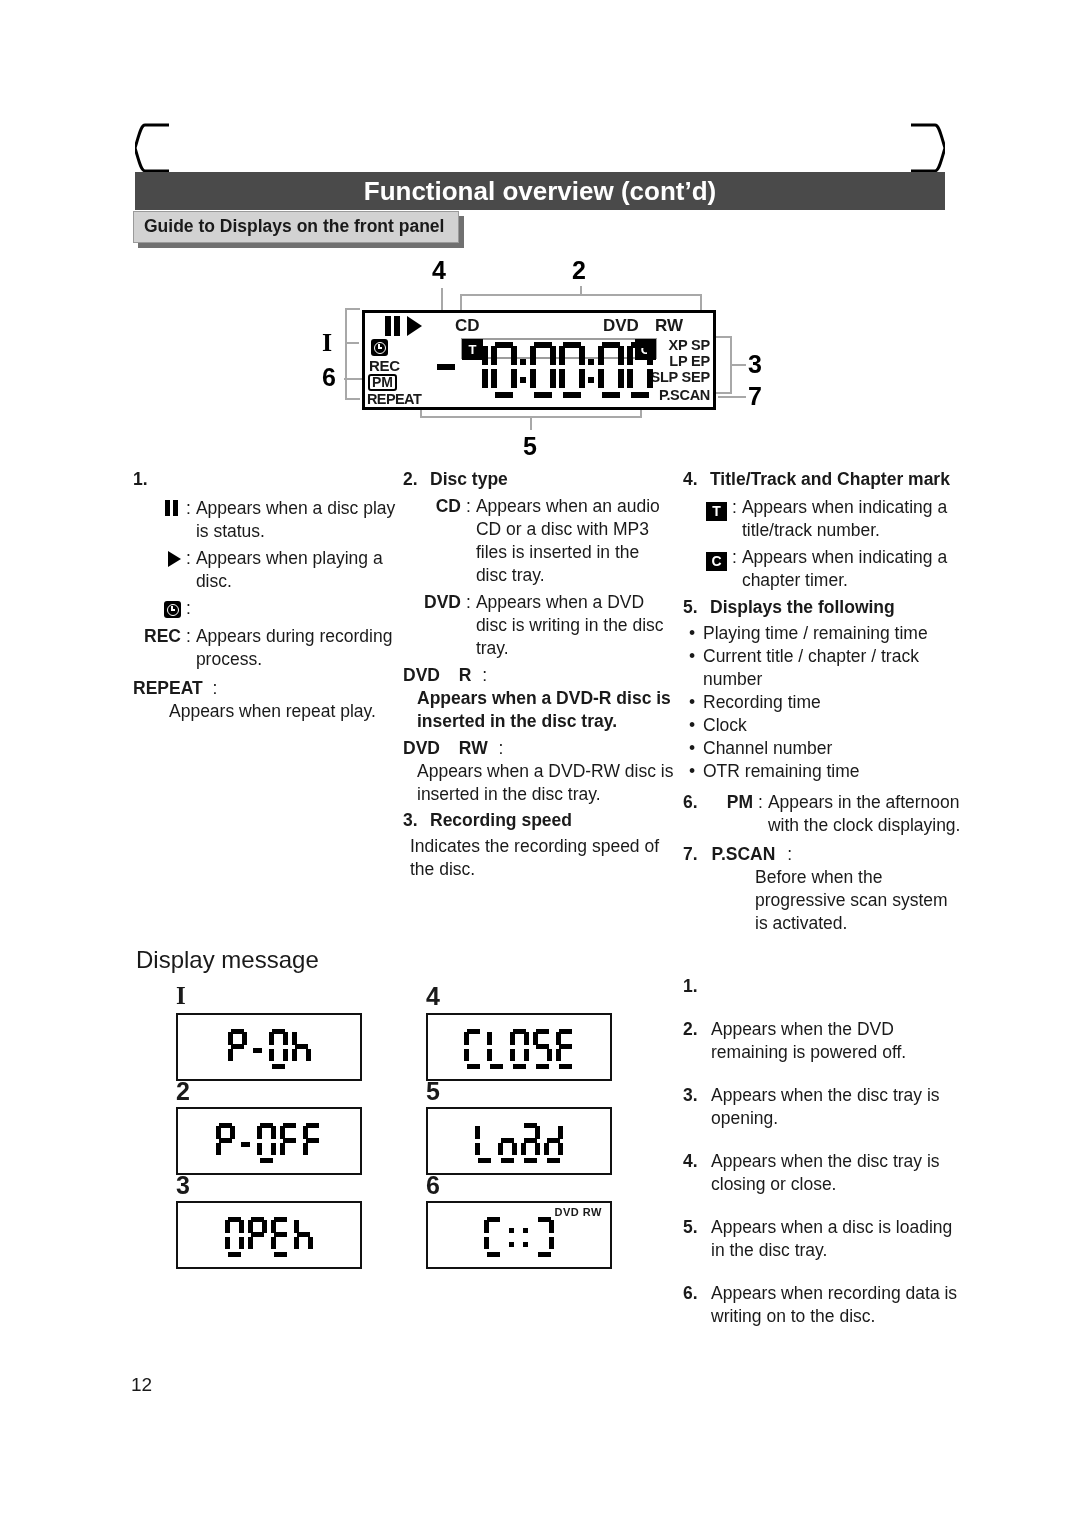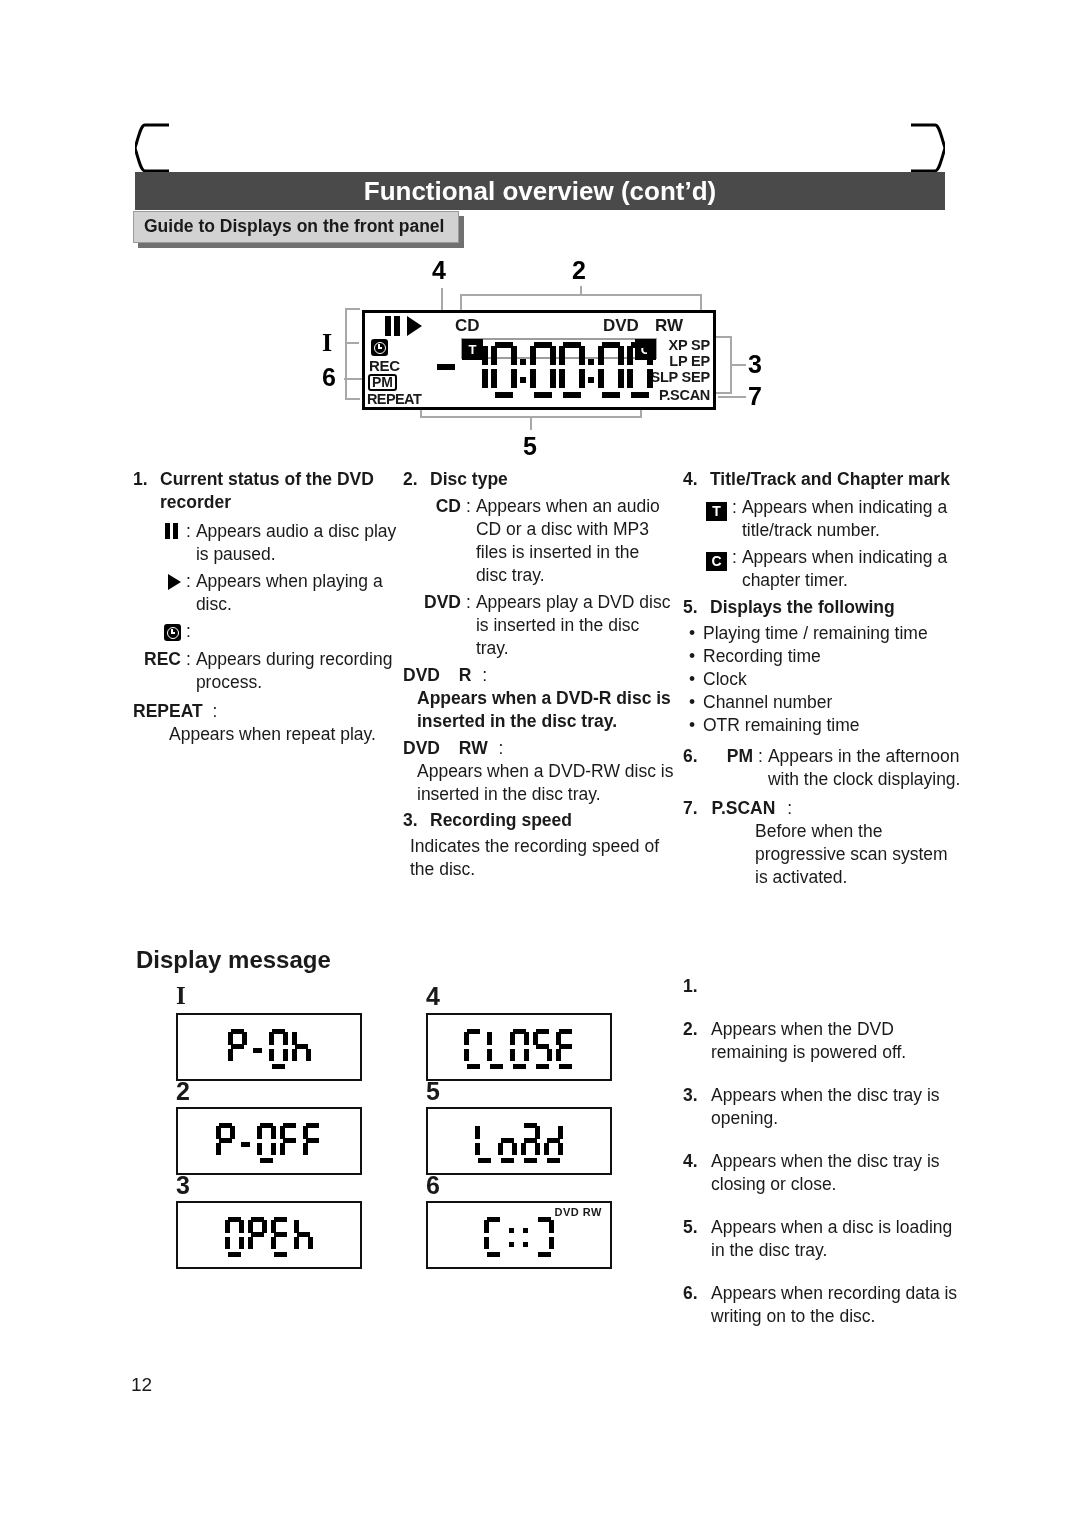--- a/index.html
+++ b/index.html
@@ -195,21 +195,21 @@
 
   .bullets { margin:0; padding:0; list-style:none; }
   .bullets li { position:relative; padding-left:16px; }
   .bullets li:before {
     content:"•"; position:absolute; left:2px; top:0;
   }
 
   
   .dm-title {
     position:absolute; left:136px; top:946px;
-    font-size:24px; font-weight:bold;
+    font-size:24px; font-weight:normal;
   }
   .lcdbox {
     position:absolute; border:2px solid #111; background:#fff; box-sizing:border-box;
     width:186px; height:68px;
   }
   .lcdnum { position:absolute; font-size:25px; font-weight:bold; }
   .lcd-tiny { position:absolute; right:8px; top:3px; font-size:11px; font-weight:bold; letter-spacing:0.5px;}
 
   
   .rlist { position:absolute; left:683px; top:975px; width:280px; font-size:17.5px; line-height:23px; }
@@ -368,29 +368,28 @@
             <span style="left: 20px; top: 27.4px; width: 6px; height: 19px; background: rgb(0, 0, 0);"></span>
           </span>
         </div>
       </div>
   </div>
 </div>
 
 <div class="col col1">
   <div class="head">
     <span class="num">1.</span>
-    <span class="txt">Current status of the DVD recorder</span>
   </div>
 
   <div class="row" style="margin-top:6px;">
     <span class="key" style="width:48px; padding-top:2px;">
       <span class="ic-pause"><i></i><i></i></span>
     </span>
     <span class="colon">:</span>
-    <span class="val">Appears audio a disc play is paused.</span>
+    <span class="val">Appears when a disc play is status.</span>
   </div>
 
   <div class="row">
     <span class="key" style="width:48px; padding-top:3px;">
       <span class="ic-play"></span>
     </span>
     <span class="colon">:</span>
     <span class="val">Appears when playing a disc.</span>
   </div>
 
@@ -422,21 +421,21 @@
 
   <div class="row" style="margin-top:4px;">
     <span class="key" style="width:58px;">CD</span>
     <span class="colon">:</span>
     <span class="val">Appears when an audio CD or a disc with MP3 files is inserted in the disc tray.</span>
   </div>
 
   <div class="row">
     <span class="key" style="width:58px;">DVD</span>
     <span class="colon">:</span>
-    <span class="val">Appears play a DVD disc is inserted in the disc tray.</span>
+    <span class="val">Appears when a DVD disc is writing in the disc tray.</span>
   </div>
 
   <div style="margin-top:4px;">
     <span style="font-weight:bold;">DVD</span>
     <span style="font-weight:bold; padding-left:14px;">R</span>
     <span style="padding-left:6px;">:</span>
     <div style="padding-left:14px;font-weight:bold;">Appears when a DVD-R disc is inserted in the disc tray.</div>
   </div>
 
   <div style="margin-top:4px;">
@@ -474,20 +473,21 @@
     <span class="colon">:</span>
     <span class="val">Appears when indicating a chapter timer.</span>
   </div>
 
   <div class="head" style="margin-top:2px;">
     <span class="num">5.</span>
     <span class="txt">Displays the following</span>
   </div>
   <ul class="bullets" style="padding-left:4px;">
     <li>Playing time / remaining time</li>
+    <li>Current title / chapter / track number</li>
     <li>Recording time</li>
     <li>Clock</li>
     <li>Channel number</li>
     <li>OTR remaining time</li>
   </ul>
 
   <div class="row" style="margin-top:8px;">
     <span class="key" style="width:18px; text-align:left;">6.</span>
     <span class="key" style="width:44px; padding-left:8px;">PM</span>
     <span class="colon">:</span>

